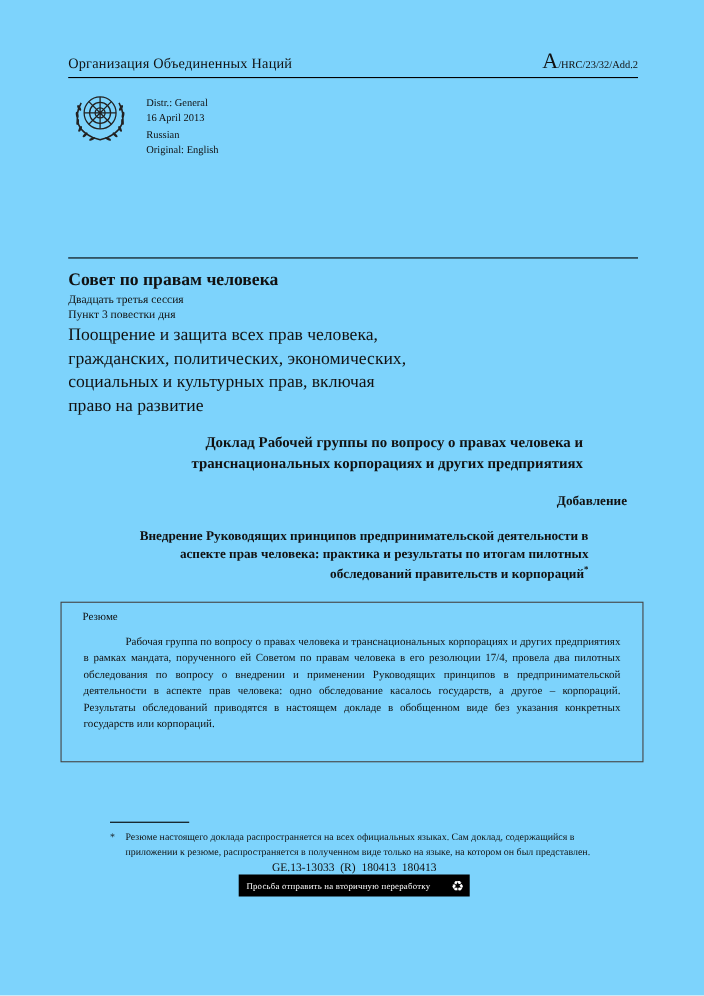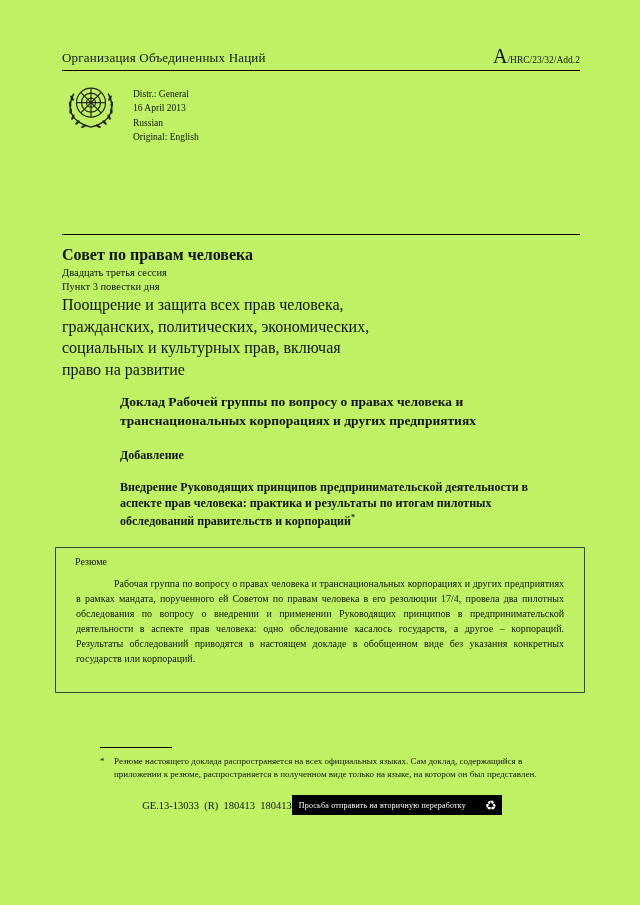--- a/index.html
+++ b/index.html
@@ -2,21 +2,21 @@
 <html><head>
 <meta charset="utf-8">
 <style>
   * { margin: 0; padding: 0; box-sizing: border-box; }
   html, body { background: #ffffff; }
   body { font-family: "Liberation Serif", serif; color: #111; }
   .page {
     position: relative;
     width: 640px;
     height: 905px;
-    background: #bef264;
+    background: #7dd3fc;
     outline: 1px solid #e2e2e2;
     overflow: hidden;
   }
 
   
   .top-row {
     display: flex;
     justify-content: space-between;
     align-items: flex-end;
     padding: 46px 60px 0 62px;
@@ -34,21 +34,21 @@
 
   .rule2 { border-top: 1.2px solid #000; margin: 90px 60px 0 62px; }
 
   
   .session-block { padding: 9px 60px 0 62px; line-height: 1.35; }
   .council { font-size: 16px; font-weight: bold; }
   .session-line { font-size: 10.5px; }
   .agenda-line { font-size: 16px; font-weight: normal; }
 
   
-  .title-block { padding: 13px 70px 0 120px; }
+  .title-block { padding: 13px 70px 0 120px; text-align: right; }
   .report-title { font-size: 13.5px; font-weight: bold; line-height: 1.38; max-width: 410px; }
   .addendum { font-size: 12px; font-weight: bold; margin-top: 17px; }
   .report-subtitle { font-size: 12px; font-weight: bold; line-height: 1.4; margin-top: 16px; max-width: 415px; }
   .report-subtitle sup { font-size: 8px; }
 
   
   .summary-box {
     margin: 17px 55px 0 55px;
     border: 1px solid #444;
     padding: 8px 18px 26px 19px;
@@ -70,22 +70,23 @@
   .fn-marker { width: 14px; flex: 0 0 auto; text-align: left; }
   .fn-text { flex: 1 1 auto; max-width: 430px; }
 
   
   .footer-row {
     position: absolute;
     left: 62px;
     right: 58px;
     bottom: 90px;
     display: flex;
-    justify-content: center;
+    justify-content: flex-start;
     align-items: center;
+    flex-direction: column;
   }
   .ge-code { font-size: 10.5px; white-space: pre; }
   .recycle-banner {
     background: #000;
     color: #fff;
     font-size: 8px;
     padding: 4px 5px 3px 7px;
     display: flex;
     align-items: center;
     gap: 19px;

